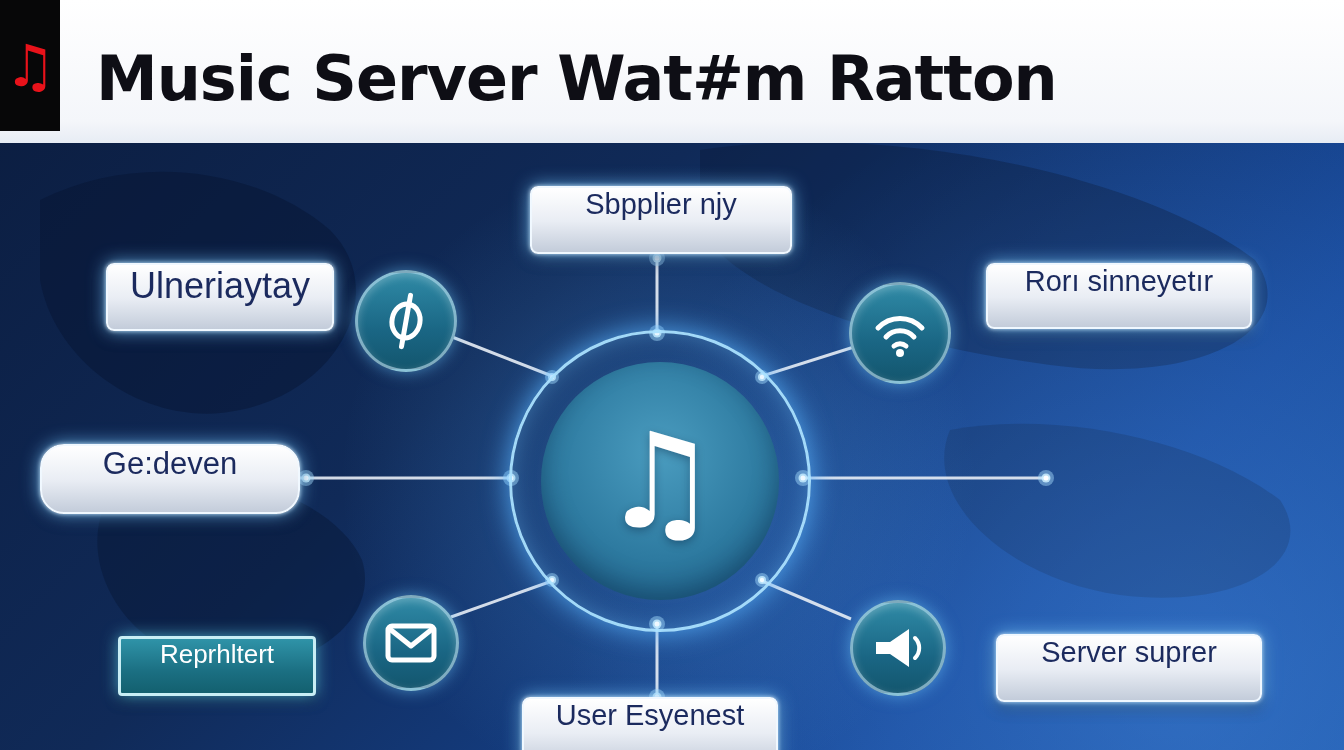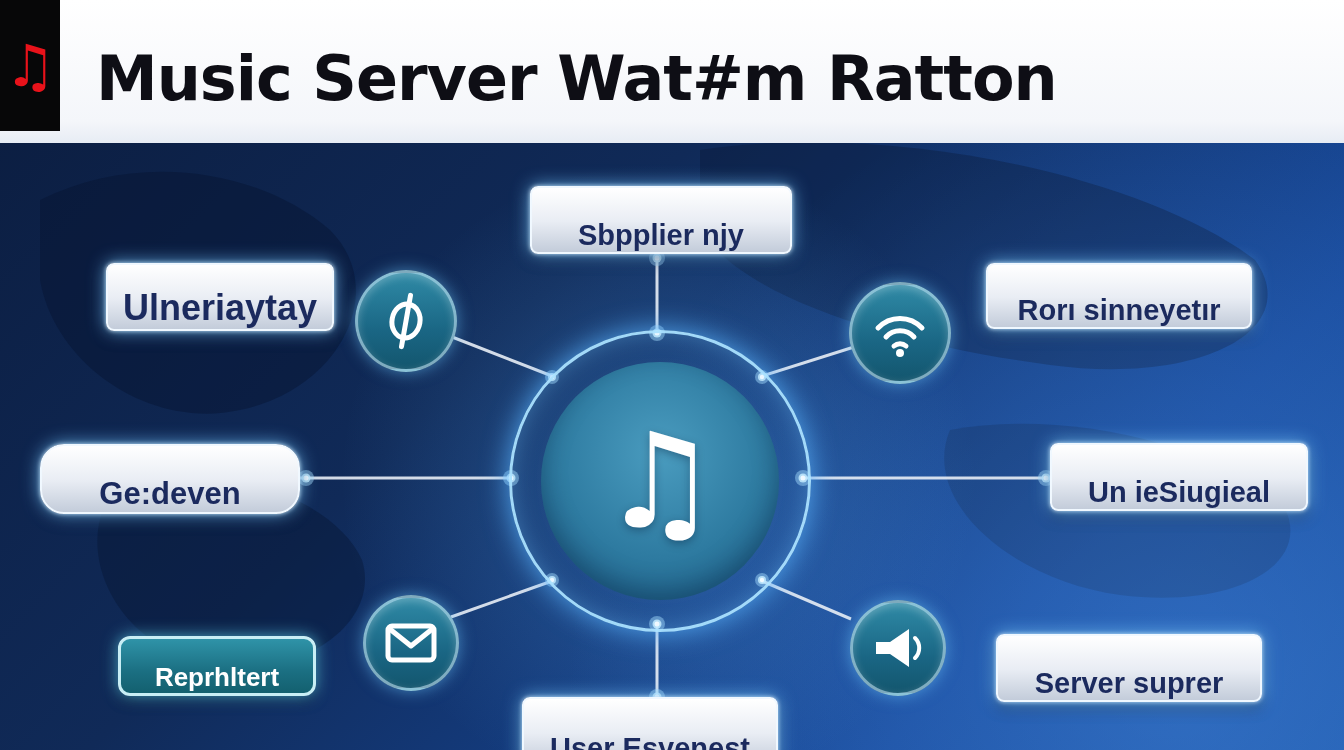--- a/index.html
+++ b/index.html
@@ -61,37 +61,37 @@
     box-shadow:0 0 16px rgba(110,200,255,.55), inset 0 3px 8px rgba(255,255,255,.25);
     display:flex;align-items:center;justify-content:center;
   }
   .cn-ul{left:355px;top:270px;width:96px;height:96px;}
   .cn-ur{left:849px;top:282px;width:96px;height:96px;}
   .cn-ll{left:363px;top:595px;width:90px;height:90px;}
   .cn-lr{left:850px;top:600px;width:90px;height:90px;}
 
   
   .box{
-    position:absolute;display:flex;align-items:flex-end;justify-content:center;
+    position:absolute;display:flex;align-items:flex-start;justify-content:center;
     background:linear-gradient(180deg,#ffffff 0%,#e9edf4 52%,#c3ccda 100%);
     border:2px solid #f0f8ff;border-radius:8px;
     box-shadow:0 0 18px rgba(120,200,255,.85), 0 0 4px rgba(255,255,255,.9), 0 7px 14px rgba(0,10,40,.45);
-    color:#1b2a5e;font-weight:bold;font-size:29px;white-space:nowrap;
+    color:#1b2a5e;font-weight:normal;font-size:29px;white-space:nowrap;
   }
   .bx-top{left:530px;top:186px;width:258px;height:64px;}
   .bx-ul{left:106px;top:263px;width:224px;height:64px;font-size:36px;}
   .bx-left{left:40px;top:444px;width:256px;height:66px;font-size:31px;border-radius:24px;}
   .bx-ur{left:986px;top:263px;width:262px;height:62px;}
   .bx-right{left:1050px;top:443px;width:254px;height:64px;}
   .bx-lr{left:996px;top:634px;width:262px;height:64px;}
   .bx-bottom{left:522px;top:697px;width:252px;height:66px;}
   .box.teal{
     left:118px;top:636px;width:192px;height:54px;
     background:linear-gradient(180deg,#2f93a8 0%,#1b6f82 60%,#13606f 100%);
-    color:#ffffff;border:3px solid #c8eef5;border-radius:12px;font-size:26px;
+    color:#ffffff;border:3px solid #c8eef5;border-radius:4px;font-size:26px;
     box-shadow:0 0 16px rgba(90,200,230,.8), 0 6px 12px rgba(0,10,30,.5);
   }
 
   .icon-svg{display:block;}
 </style>
 </head>
 <body>
 
 <div class="page">
 
@@ -224,23 +224,20 @@
   </div>
   <div class="box bx-left">
     <span>Ge:deven</span>
   </div>
   <div class="box teal">
     <span>Reprhltert</span>
   </div>
   <div class="box bx-ur">
     <span>Rorı sinneyetır</span>
   </div>
-  <div class="box bx-right">
-    <span>Un ieSiugieal</span>
-  </div>
   <div class="box bx-lr">
     <span>Server suprer</span>
   </div>
   <div class="box bx-bottom">
     <span>User Esyenest</span>
   </div>
 
   <div class="header">
     <div class="logo">
       <span class="glyph">♫</span>

